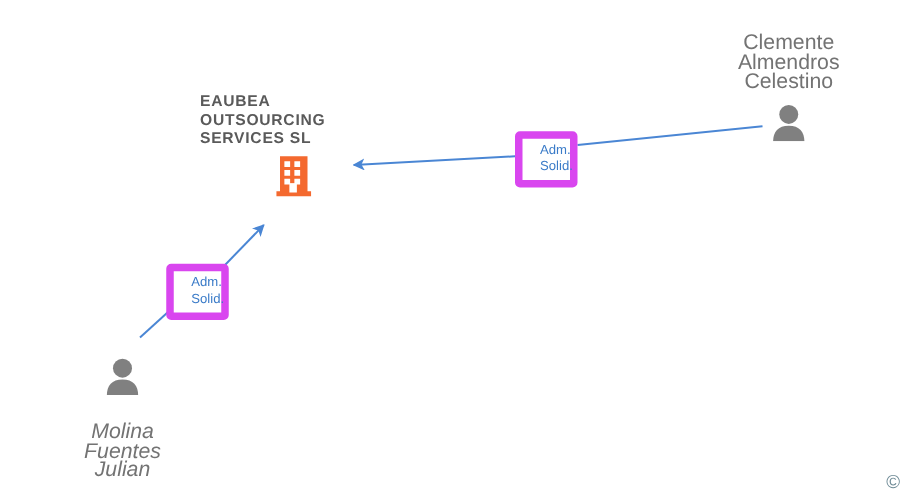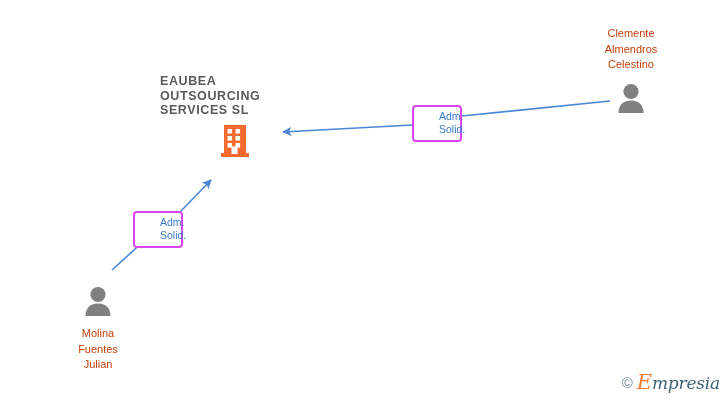--- a/index.html
+++ b/index.html
@@ -46,22 +46,22 @@
     height: 34px;
     position: relative;
   }
   
   .person-node {
     position: absolute;
     width: 120px;
     text-align: center;
   }
   .person-name {
-    font-size: 11px;
-    color: #c2410c;
+    font-size: 17px;
+    color: #737373;
     line-height: 15.5px;
     white-space: pre-line;
   }
   .person-icon {
     width: 34px;
     height: 30px;
     margin: 0 auto;
     position: relative;
   }
   #person-clemente {
@@ -69,33 +69,34 @@
     top: 26px;
   }
   #person-clemente .person-icon {
     margin-top: 10px;
   }
   #person-molina {
     left: 38px;
     top: 286px;
   }
   #person-molina .person-name {
-    margin-top: 10px;
+    margin-top: 21px;
+    font-style: italic;
   }
   
   .edge-label {
     position: absolute;
-    border: 2px solid #d946ef;
+    border: 6px solid #d946ef;
     border-radius: 4px;
     background: #ffffff;
     color: #3a7bc8;
     font-size: 10.5px;
     line-height: 13px;
     text-align: center;
-    padding: 3px 7px 4px 25px;
+    padding: 3px 7px 4px 14px;
     white-space: pre-line;
     box-sizing: border-box;
   }
   #label-top {
     left: 412px;
     top: 105px;
     width: 50px;
   }
   #label-bottom {
     left: 133px;
@@ -196,16 +197,15 @@
   </div>
 
   <div class="edge-label" id="label-top">Adm.
 Solid.</div>
 
   <div class="edge-label" id="label-bottom">Adm.
 Solid.</div>
 
   <div class="watermark">
     <span class="wm-c">©</span>
-    <span class="wm-text"><span class="wm-cap">E</span><span>mpresia</span></span>
   </div>
 
 </div>
 
 </body></html>

